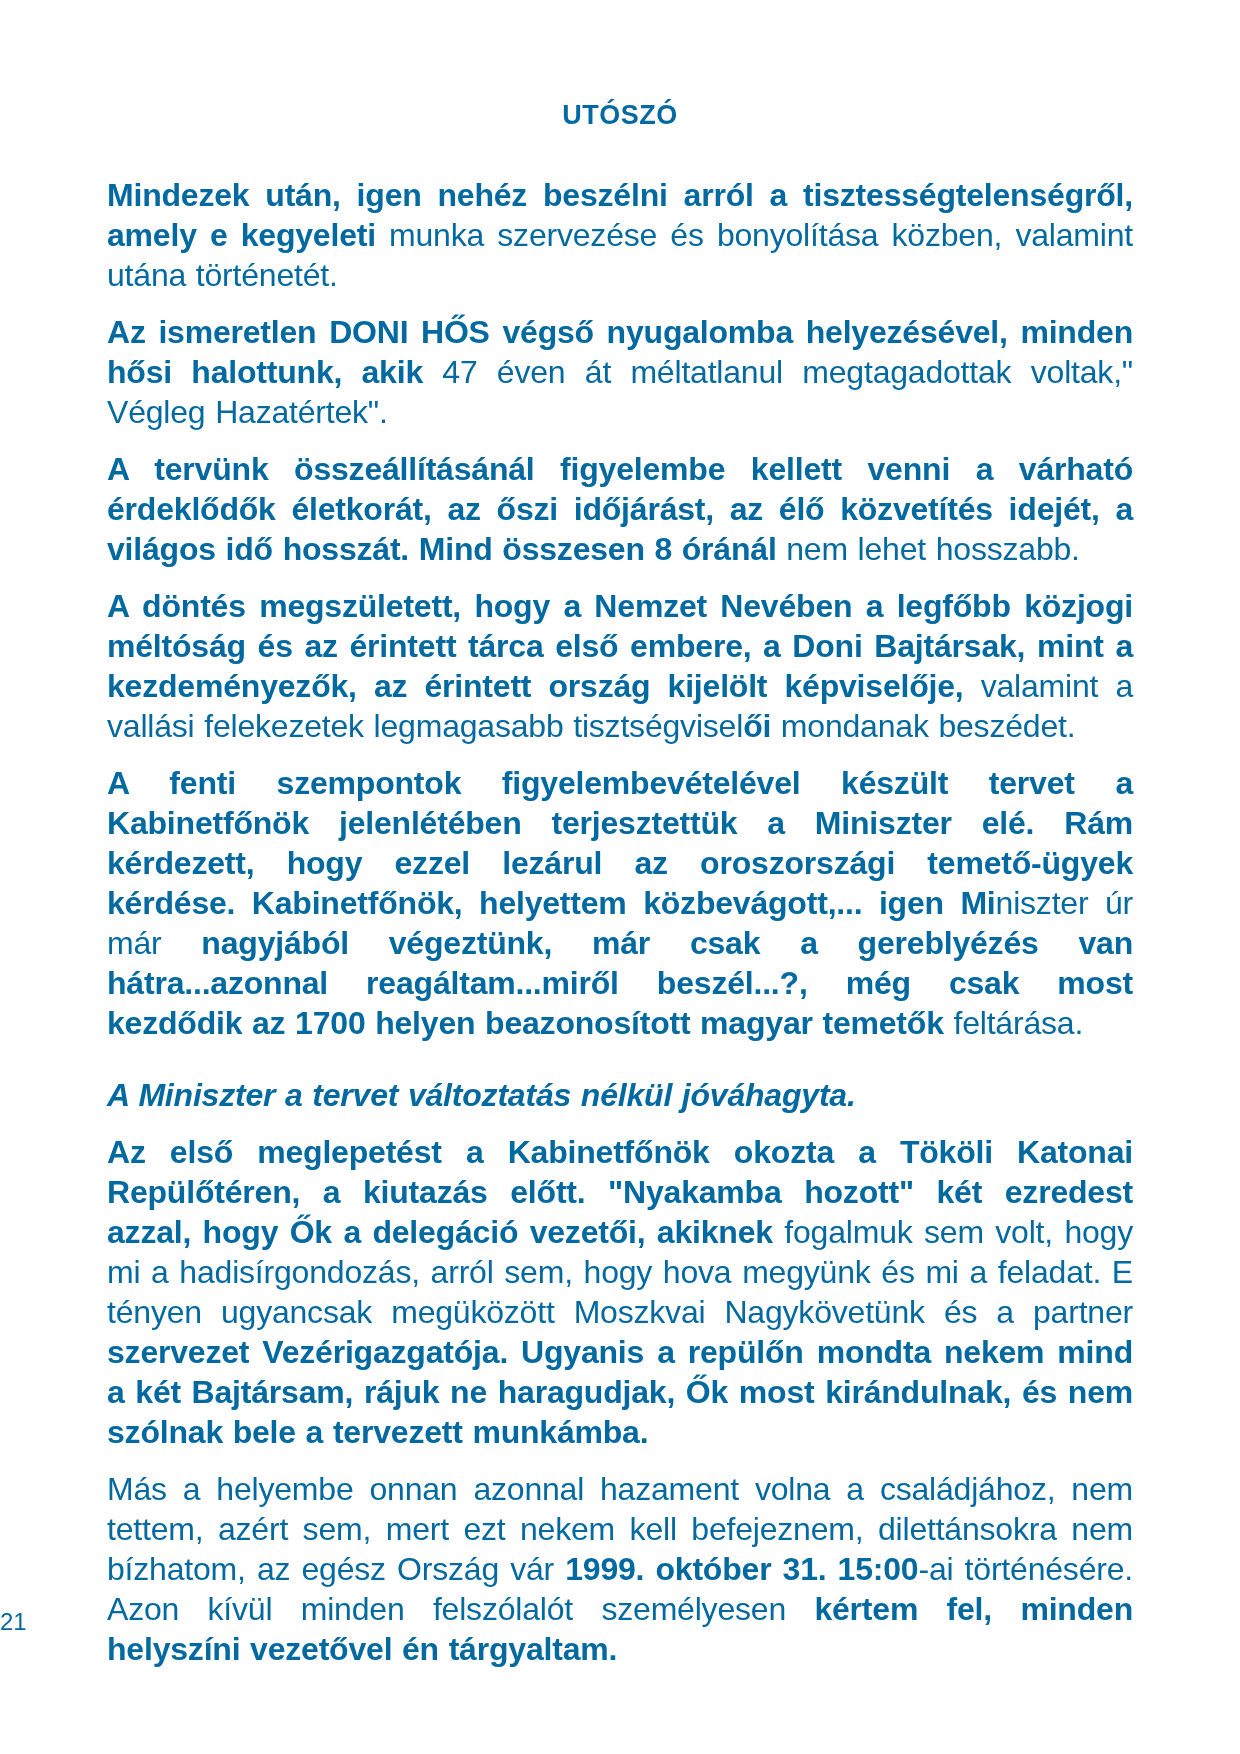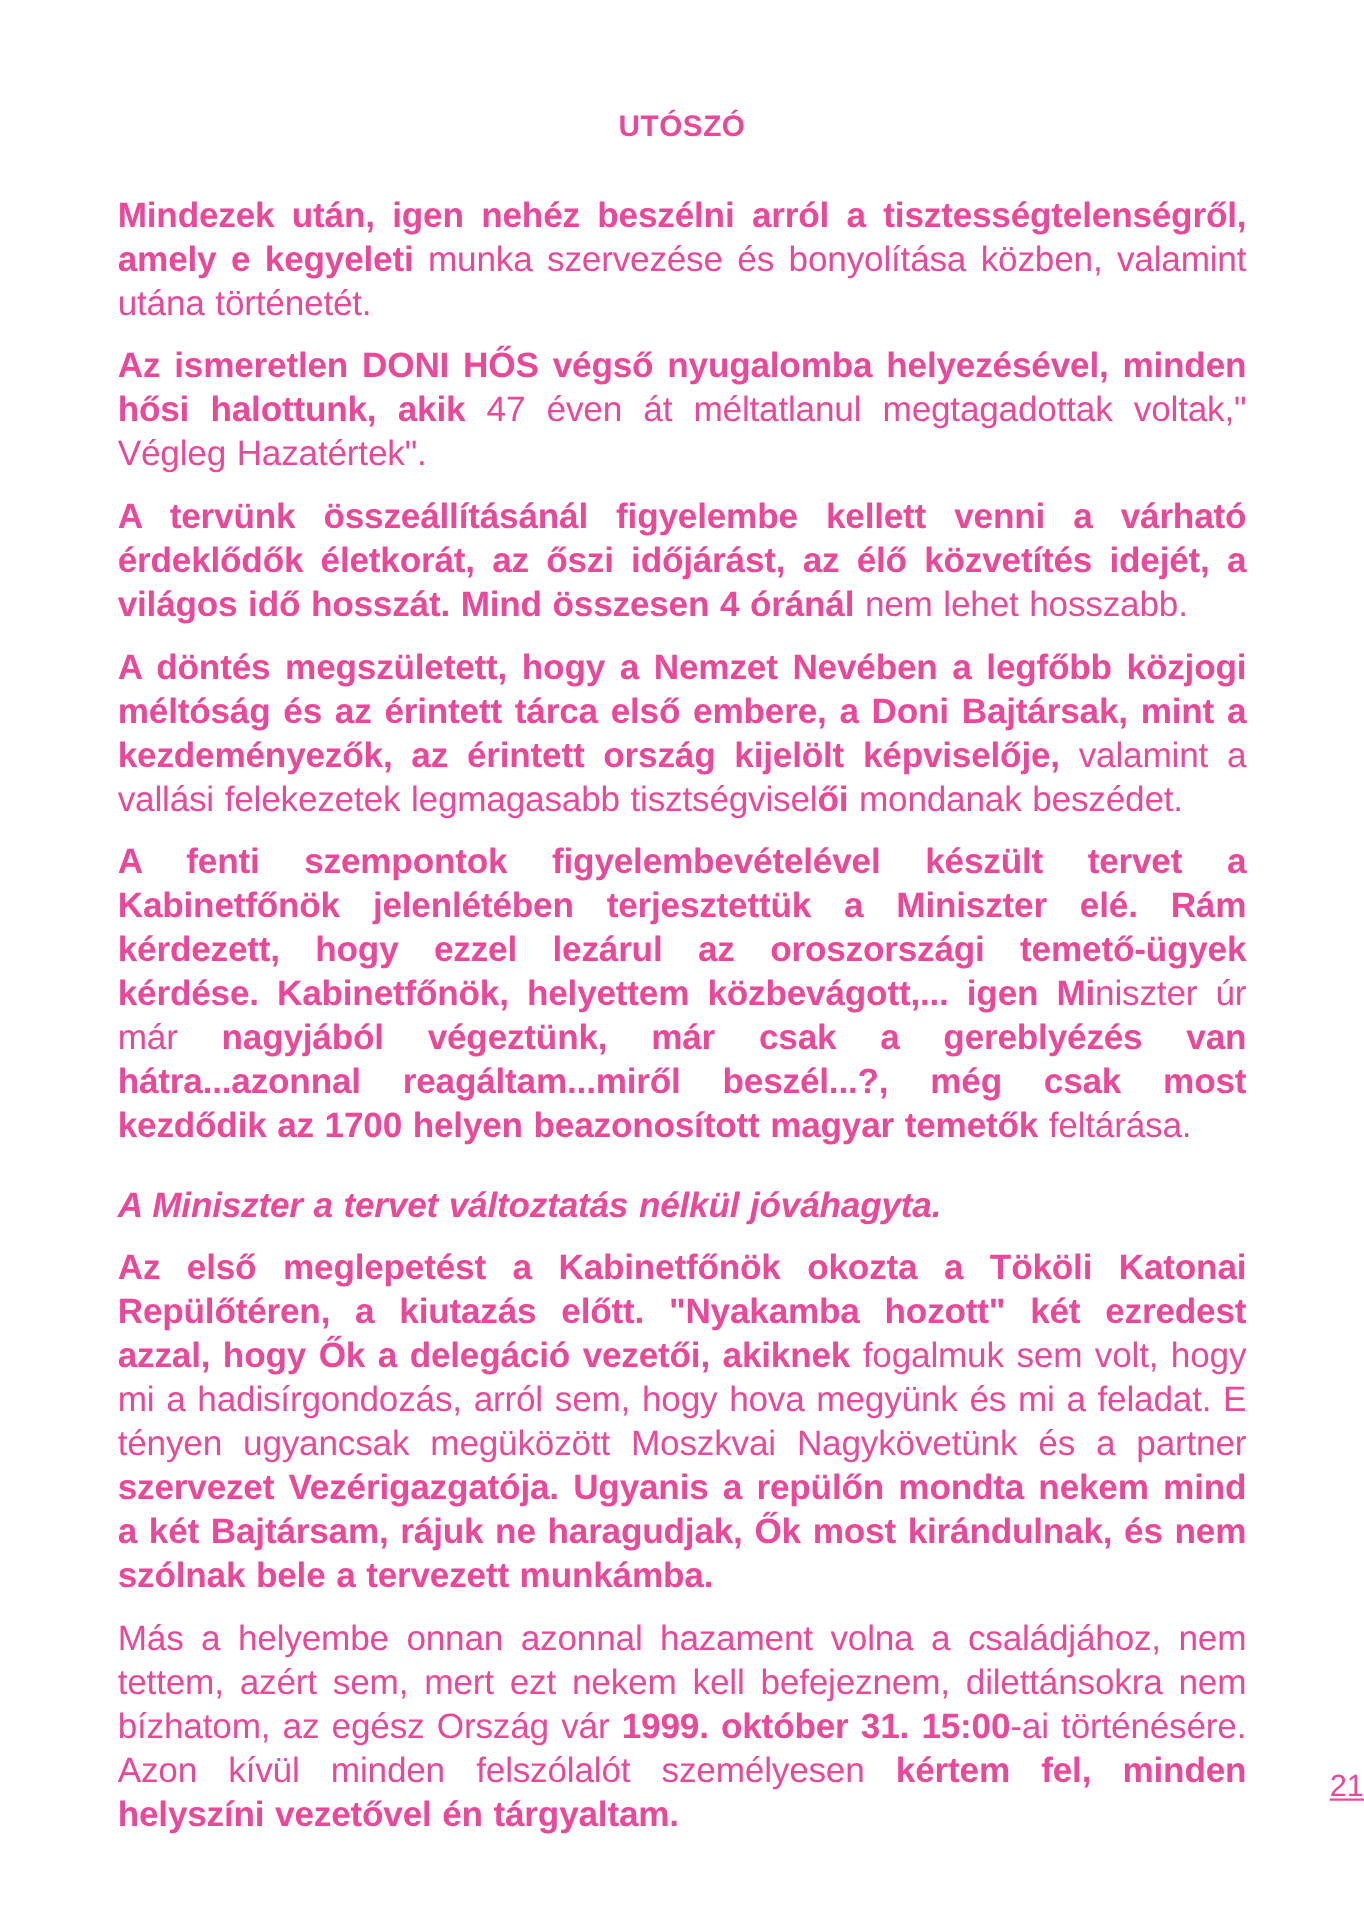--- a/index.html
+++ b/index.html
@@ -37,35 +37,34 @@
     word-spacing: 1px;
   }
   .para span.bold   { font-weight: 700; }
   .para span.italic { font-style: italic; }
   .para.extra-gap   { margin-top: 32px; }
   .page-number {
     position: absolute;
     top: 1608px;
     left: 0;
     width: 100%;
-    text-align: right;
-    font-size: 28px;
-    text-decoration: underline;
+    text-align: left;
+    font-size: 24px;
   }
 </style>
 </head>
 <body>
 
-<div class="page" style="background: rgb(255, 255, 255); color: #ec4899;">
+<div class="page" style="background: rgb(255, 255, 255); color: #0369a1;">
   <div class="content">
     <h1 class="title">UTÓSZÓ</h1>
     <div>
         <p class="para"><span class="bold">Mindezek után, igen nehéz beszélni arról a tisztességtelenségről, amely e kegyeleti </span><span>munka szervezése és bonyolítása közben, valamint utána történetét.</span></p>
         <p class="para"><span class="bold">Az ismeretlen DONI HŐS végső nyugalomba helyezésével, minden hősi halottunk, akik </span><span>47 éven át méltatlanul megtagadottak voltak," Végleg Hazatértek".</span></p>
-        <p class="para"><span class="bold">A tervünk összeállításánál figyelembe kellett venni a várható érdeklődők életkorát, az őszi időjárást, az élő közvetítés idejét, a világos idő hosszát. Mind összesen 4 óránál </span><span>nem lehet hosszabb.</span></p>
+        <p class="para"><span class="bold">A tervünk összeállításánál figyelembe kellett venni a várható érdeklődők életkorát, az őszi időjárást, az élő közvetítés idejét, a világos idő hosszát. Mind összesen 8 óránál </span><span>nem lehet hosszabb.</span></p>
         <p class="para"><span class="bold">A döntés megszületett, hogy a Nemzet Nevében a legfőbb közjogi méltóság és az érintett tárca első embere, a Doni Bajtársak, mint a kezdeményezők, az érintett ország kijelölt képviselője, </span><span>valamint a vallási felekezetek legmagasabb tisztségvisel</span><span class="bold">ői</span><span> mondanak beszédet.</span></p>
         <p class="para"><span class="bold">A fenti szempontok figyelembevételével készült tervet a Kabinetfőnök jelenlétében terjesztettük a Miniszter elé. Rám kérdezett, hogy ezzel lezárul az oroszországi temető-ügyek kérdése. Kabinetfőnök, helyettem közbevágott,... igen Mi</span><span>niszter úr már </span><span class="bold">nagyjából végeztünk, már csak a gereblyézés van hátra...azonnal reagáltam...miről beszél...?, még csak most kezdődik az 1700 helyen beazonosított magyar temetők </span><span>feltárása.</span></p>
         <p class="para extra-gap"><span class="bold italic">A Miniszter a tervet változtatás nélkül jóváhagyta.</span></p>
         <p class="para"><span class="bold">Az első meglepetést a Kabinetfőnök okozta a Tököli Katonai Repülőtéren,  a kiutazás előtt. "Nyakamba hozott" két ezredest azzal, hogy Ők a delegáció vezetői, akiknek </span><span>fogalmuk sem volt, hogy mi a hadisírgondozás, arról sem, hogy hova megyünk és mi a feladat. E tényen ugyancsak megüközött Moszkvai Nagykövetünk és a partner </span><span class="bold">szervezet Vezérigazgatója. Ugyanis a repülőn mondta nekem mind a két Bajtársam, rájuk ne haragudjak, Ők most kirándulnak, és nem szólnak bele a tervezett munkámba.</span></p>
         <p class="para"><span>Más a helyembe onnan azonnal hazament volna a családjához, nem tettem, azért sem, mert ezt nekem kell befejeznem, dilettánsokra nem bízhatom, az egész Ország vár </span><span class="bold">1999. október 31. 15:00</span><span>-ai történésére. Azon kívül minden felszólalót személyesen </span><span class="bold">kértem fel, minden helyszíni vezetővel én tárgyaltam.</span></p>
       </div>
   </div>
   <div class="page-number">21</div>
 </div>
 

